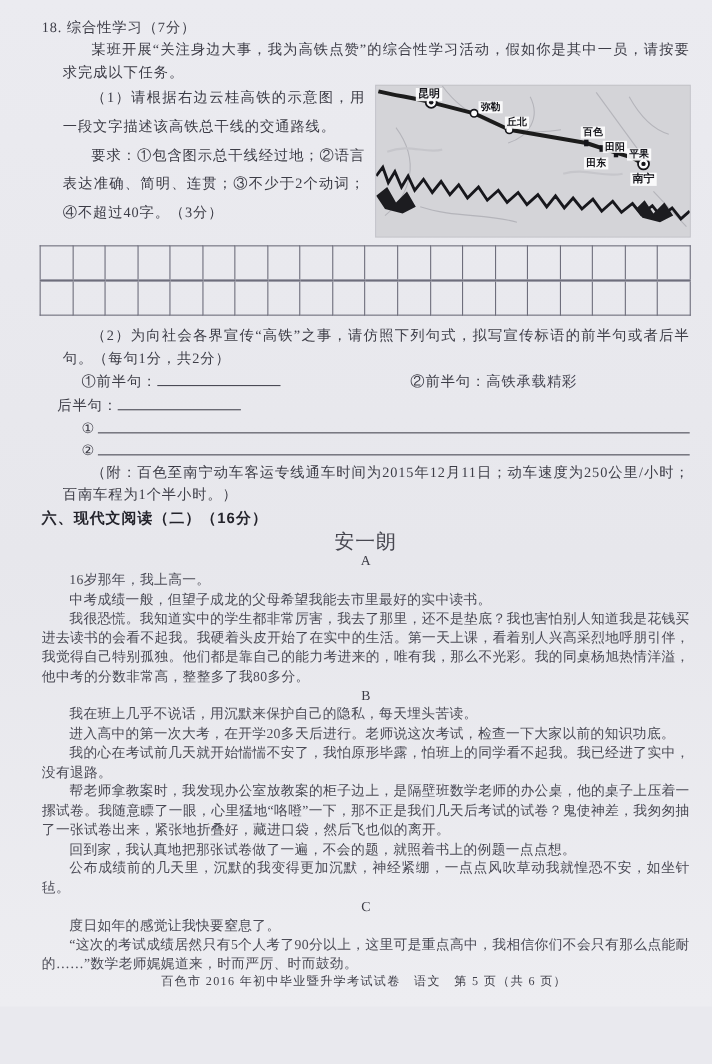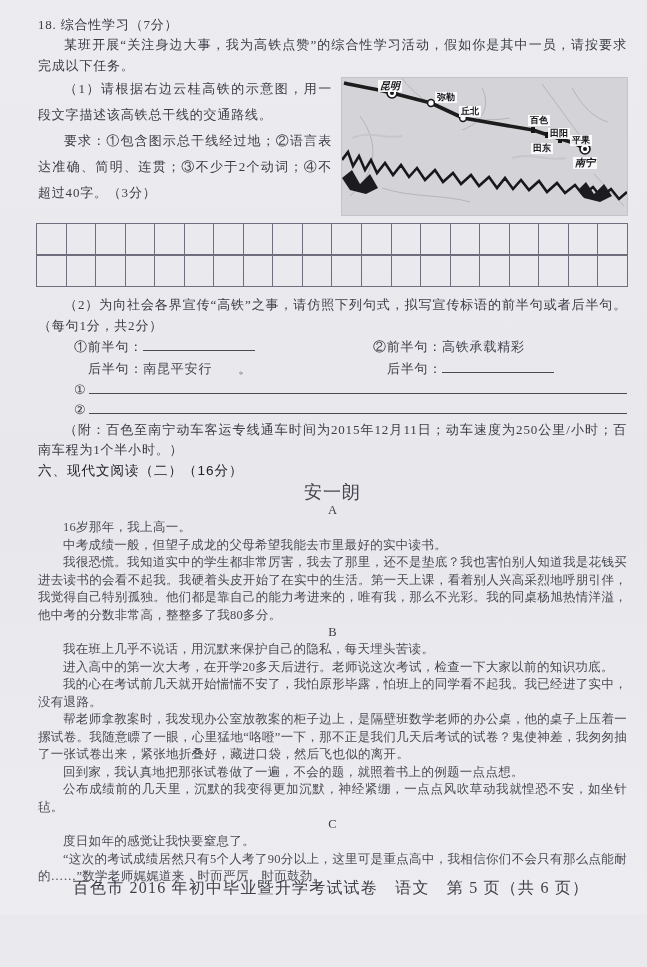--- a/index.html
+++ b/index.html
@@ -6,56 +6,56 @@
   body{background:#e9e9ee;}
   .page{
     position:relative;width:647px;height:915px;overflow:hidden;box-sizing:border-box;
     padding:14px 20px 0 38px;
     background:linear-gradient(180deg,#ebebf0 0%,#e7e7ec 55%,#ededf1 100%);
     font-family:"Liberation Serif","DejaVu Serif",serif;
     color:#3c3c46;
   }
   p{margin:0;}
   .q-section{font-size:13px;line-height:21px;letter-spacing:.8px;text-align:justify;}
-  .indent{text-indent:2em;}
+  .indent{text-indent:2em;margin-left:19px;}
   .intro{line-height:20.5px;}
   .part1-wrap{overflow:visible;}
   .part1-wrap .part1{line-height:26px;}
   .mapbox{
     float:right;width:285px;height:137px;margin:2px 0 4px 10px;position:relative;
     background:#d4d4d8;box-shadow:0 0 0 1px #c3c3c9;
   }
   .mapbox svg{display:block;}
   .city{
     position:absolute;font-family:"Liberation Sans","DejaVu Sans",sans-serif;font-weight:bold;
     font-size:9px;line-height:11px;padding:0 2px;background:rgba(252,252,253,.92);
     color:#15151b;letter-spacing:0;white-space:nowrap;
   }
-  .city.big{font-size:10px;line-height:12px;font-style:italic;}
+  .city.big{font-size:10px;line-height:12px;}
   .clear{clear:both;}
   .grid{border-collapse:collapse;width:592px;margin:4px 0 7px -2px;table-layout:fixed;}
   .grid td{border:1px solid #6e6e7c;height:30px;padding:0;}
   .grid tr:first-child td{border-bottom-width:2px;}
   .blank-row{display:flex;line-height:22px;font-size:13px;letter-spacing:.8px;}
   .bleft{width:335px;padding-left:36px;box-sizing:border-box;}
   .bright{flex:1;}
   .pad1{padding-left:50px;}
   .pad2{padding-left:14px;}
   .blank{display:inline-block;width:112px;border-bottom:1px solid #4a4a55;height:14px;vertical-align:baseline;}
   .kai{color:#454552;}
   .tail{margin-left:26px;}
   .fill-row{display:flex;align-items:baseline;margin-left:36px;line-height:20px;font-size:13px;}
   .fill-line{flex:1;border-bottom:1px solid #4a4a55;height:13px;margin-left:3px;}
   .note{line-height:19.5px;}
-  .sec-heading{font-family:"Liberation Sans","DejaVu Sans",sans-serif;font-weight:normal;color:#23232b;font-size:13.5px;line-height:24px;letter-spacing:1px;}
+  .sec-heading{font-family:"Liberation Sans","DejaVu Sans",sans-serif;font-weight:bold;color:#23232b;font-size:13.5px;line-height:24px;letter-spacing:1px;}
   .title{text-align:center;font-family:"Liberation Sans","DejaVu Sans",sans-serif;font-weight:bold;color:#23232b;font-size:14px;line-height:21px;letter-spacing:1px;}
   .author{text-align:center;font-size:18px;line-height:19px;color:#474750;letter-spacing:1px;}
   .letter{text-align:center;font-size:12.5px;line-height:17px;color:#3c3c46;}
   .ep{font-size:12.5px;line-height:17.5px;text-indent:2em;color:#4a4a55;letter-spacing:.3px;text-align:justify;}
-  .footer{position:absolute;left:0;right:0;bottom:16px;text-align:center;font-size:16px;letter-spacing:1.2px;color:#3f3f49;padding-left:15px;}
+  .footer{position:absolute;left:0;right:0;bottom:16px;text-align:center;font-size:11px;letter-spacing:1.2px;color:#3f3f49;padding-left:15px;}
 </style>
 </head>
 <body>
 
 <div class="page">
 
   <div class="q-section">
     <p>18. 综合性学习（7分）</p>
     <p class="indent intro">某班开展“关注身边大事，我为高铁点赞”的综合性学习活动，假如你是其中一员，请按要求完成以下任务。</p>
 
@@ -163,23 +163,20 @@
 
     <div class="blank-row">
       <div class="bleft">
         <span>①前半句：</span><span class="blank"></span>
       </div>
       <div class="bright">
         <span>②前半句：</span><span class="kai">高铁承载精彩</span>
       </div>
     </div>
     <div class="blank-row">
-      <div class="bleft pad1">
-        <span>后半句：</span><span class="kai">南昆平安行</span><span class="tail">。</span>
-      </div>
       <div class="bright pad2">
         <span>后半句：</span><span class="blank"></span>
       </div>
     </div>
 
     <div class="fill-row">
       <span>①</span>
         <span class="fill-line"></span>
     </div>
     <div class="fill-row">

